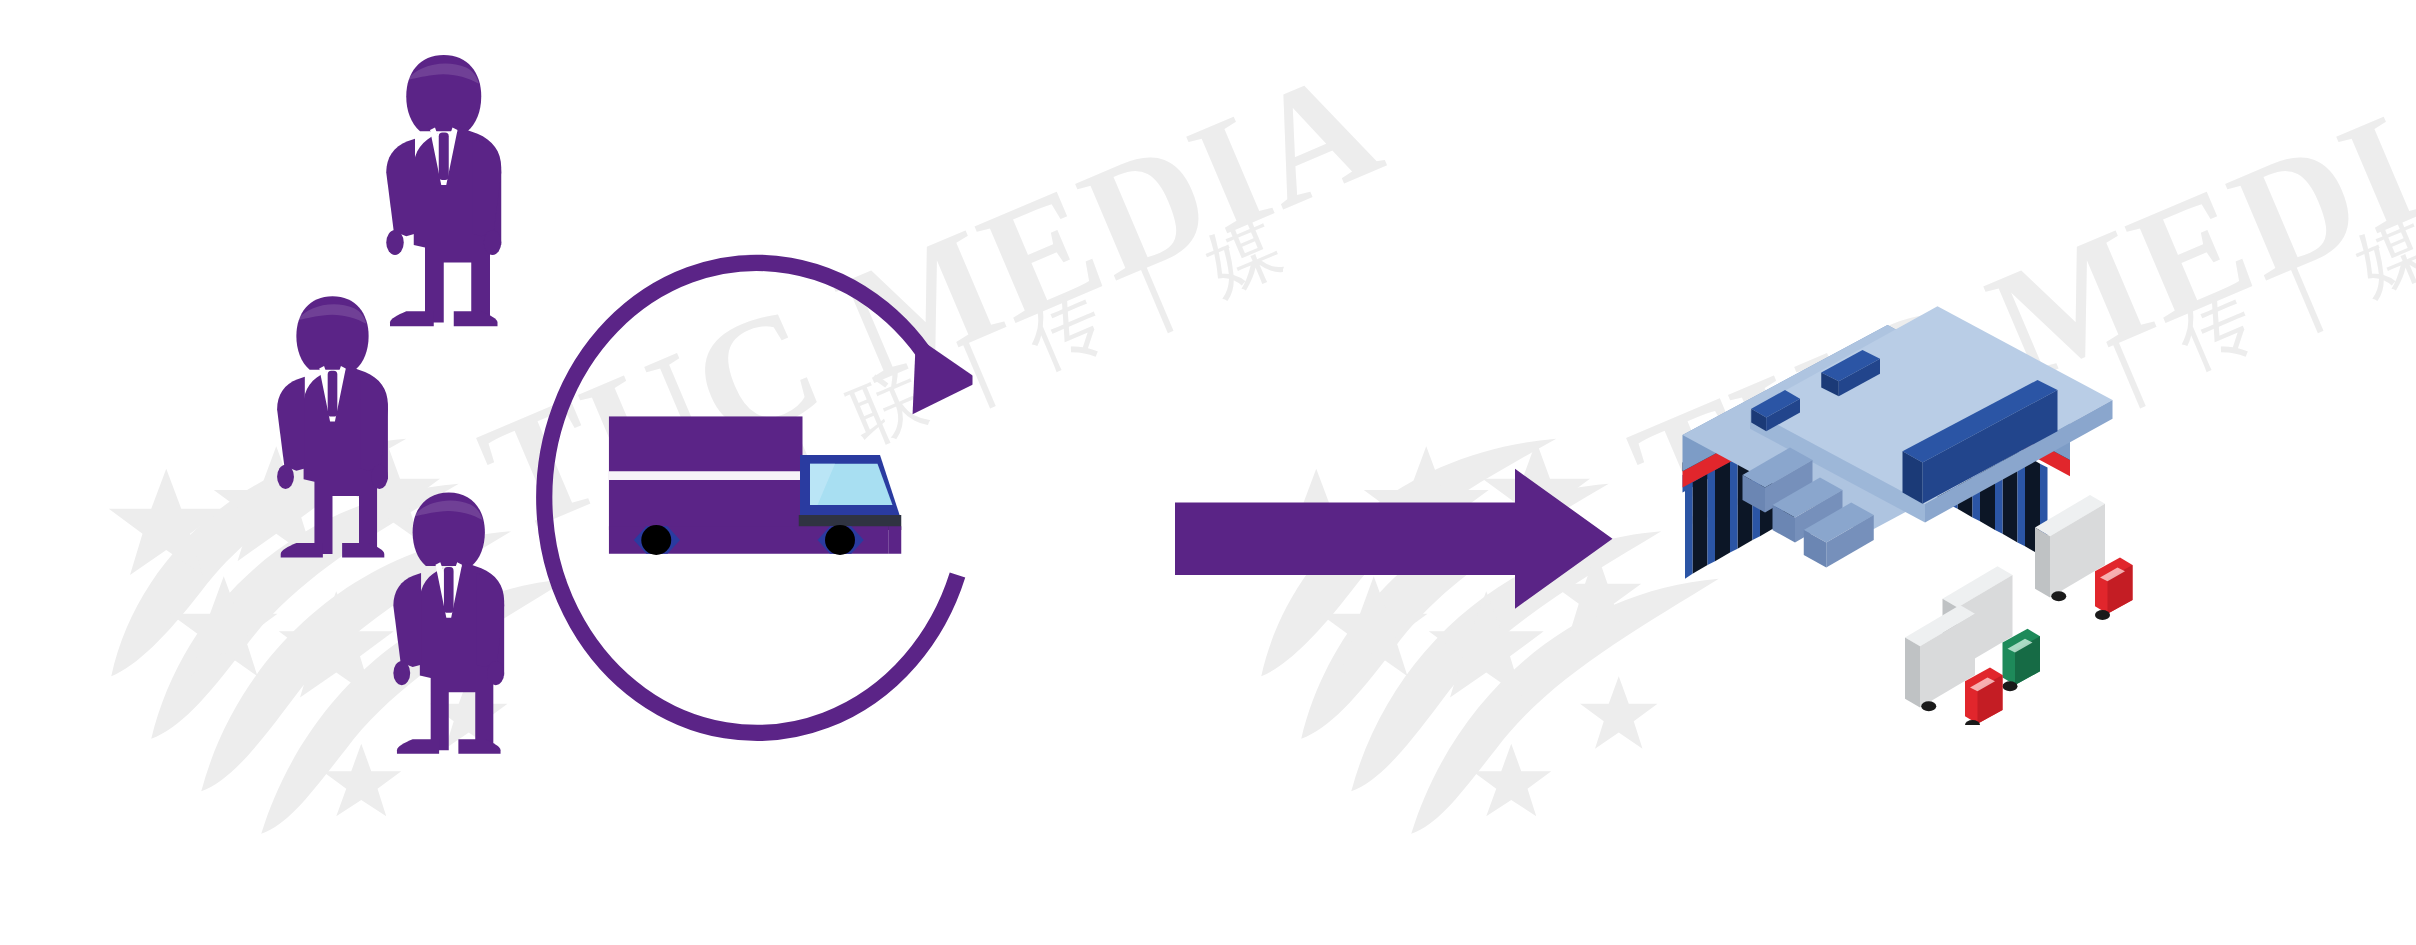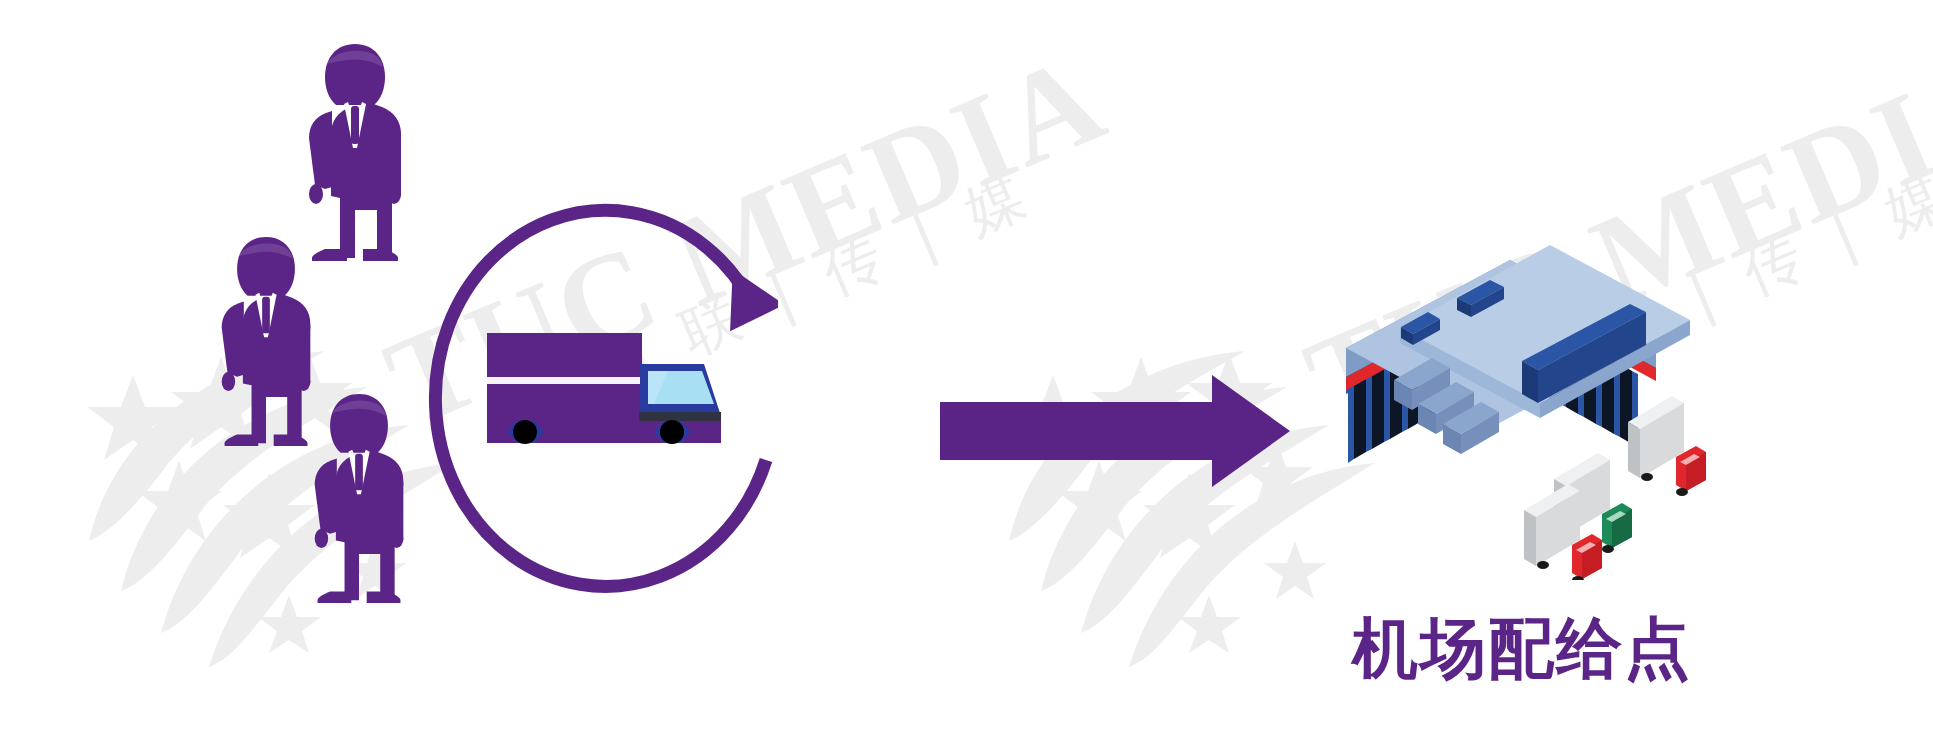--- a/index.html
+++ b/index.html
@@ -276,15 +276,14 @@
       <polygon points="196,317 240,291 240,340 196,366" fill="#d9dadb"></polygon>
       <polygon points="184,310 196,317 196,366 184,359" fill="#bfc2c4"></polygon>
       <polygon points="232,345 252,334 262,340 262,368 242,379 232,373" fill="#e1262c"></polygon>
       <polygon points="242,351 262,340 262,368 242,379" fill="#c41d24"></polygon>
       <polygon points="236,350 250,342 256,345 242,353" fill="#ffdede" opacity="0.75"></polygon>
       <ellipse cx="203" cy="365" rx="6" ry="4" fill="#1a1a1a"></ellipse>
       <ellipse cx="238" cy="380" rx="6" ry="4" fill="#1a1a1a"></ellipse>
     </g>
   </svg>
 
-  <div class="label label-purple" style="left:1352px;top:616px;">机场配给点</div>
 
 </div>
 
 </body></html>

